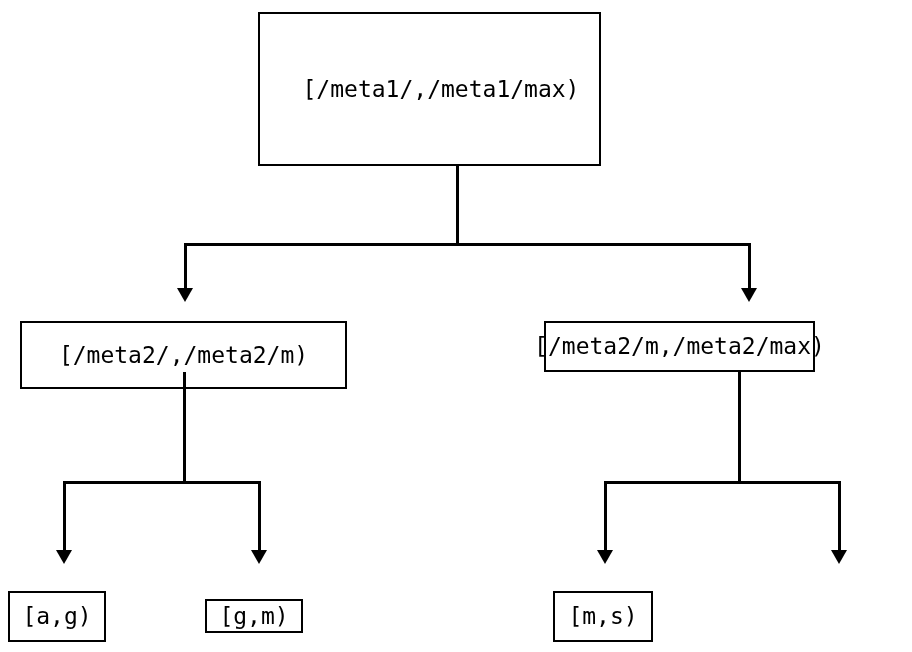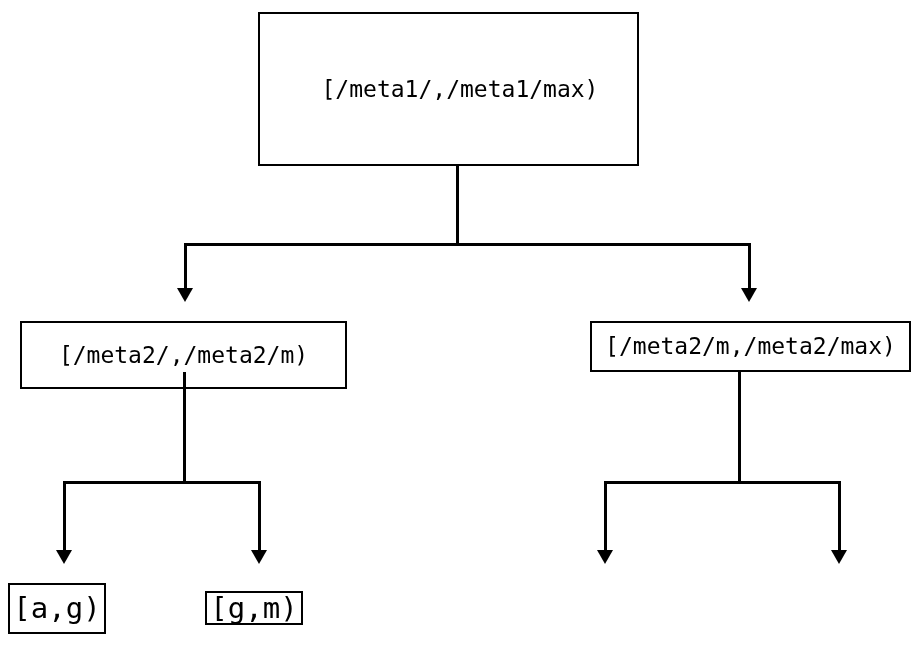--- a/index.html
+++ b/index.html
@@ -30,21 +30,21 @@
     white-space: pre;
     letter-spacing: 0px;
   }
   .node-label {
     display: block;
     line-height: 1;
     white-space: pre;
   }
   .node-root { font-size: 23px; }
   .node-mid  { font-size: 23px; }
-  .node-leaf { font-size: 29px; }
+  .node-leaf { font-size: 23px; margin-top: 8px; }
 
   .edge-v, .edge-h {
     position: absolute;
     background: #000000;
   }
   .edge-v { width: 3px; }
   .edge-h { height: 3px; }
 
   .arrow-head {
     position: absolute;
@@ -53,36 +53,36 @@
     border-left: 8px solid transparent;
     border-right: 8px solid transparent;
     border-top: 14px solid #000000;
   }
 </style>
 </head>
 <body>
 
 <div id="canvas">
 
-  <div class="node node-root" style="left:258px; top:12px; width:381px; height:154px;padding-left:23px;">
+  <div class="node node-root" style="left:258px; top:12px; width:343px; height:154px;padding-left:23px;">
     <span class="node-label">[/meta1/,/meta1/max)</span>
   </div>
 
   <div class="edge-v" style="left:456px; top:166px; height:80px;"></div>
   <div class="edge-h" style="left:184px; top:243px; width:567px;"></div>
   <div class="edge-v" style="left:184px; top:243px; height:47px;"></div>
   <div class="arrow-head" style="left:177px; top:288px;"></div>
   <div class="edge-v" style="left:748px; top:243px; height:47px;"></div>
   <div class="arrow-head" style="left:741px; top:288px;"></div>
 
   <div class="node node-mid" style="left:20px; top:321px; width:327px; height:68px;">
     <span class="node-label">[/meta2/,/meta2/m)</span>
   </div>
 
-  <div class="node node-mid" style="left:590px; top:321px; width:321px; height:51px;justify-content:center;">
+  <div class="node node-mid" style="left:544px; top:321px; width:271px; height:51px;justify-content:center;">
     <span class="node-label">[/meta2/m,/meta2/max)</span>
   </div>
 
   <div class="edge-v" style="left:183px; top:372px; height:112px;"></div>
   <div class="edge-h" style="left:63px; top:481px; width:123px;"></div>
   <div class="edge-h" style="left:183px; top:481px; width:78px;"></div>
   <div class="edge-v" style="left:63px; top:481px; height:71px;"></div>
   <div class="arrow-head" style="left:56px; top:550px;"></div>
   <div class="edge-v" style="left:258px; top:481px; height:71px;"></div>
   <div class="arrow-head" style="left:251px; top:550px;"></div>
@@ -96,15 +96,18 @@
   <div class="arrow-head" style="left:831px; top:550px;"></div>
 
   <div class="node node-leaf" style="left:8px; top:583px; width:98px; height:51px;">
     <span class="node-label">[a,g)</span>
   </div>
 
   <div class="node node-leaf" style="left:205px; top:591px; width:98px; height:34px;">
     <span class="node-label">[g,m)</span>
   </div>
 
+  <div class="node node-leaf" style="left:553px; top:583px; width:100px; height:51px;">
+    <span class="node-label">[m,s)</span>
+  </div>
 
 
 </div>
 
 </body></html>

